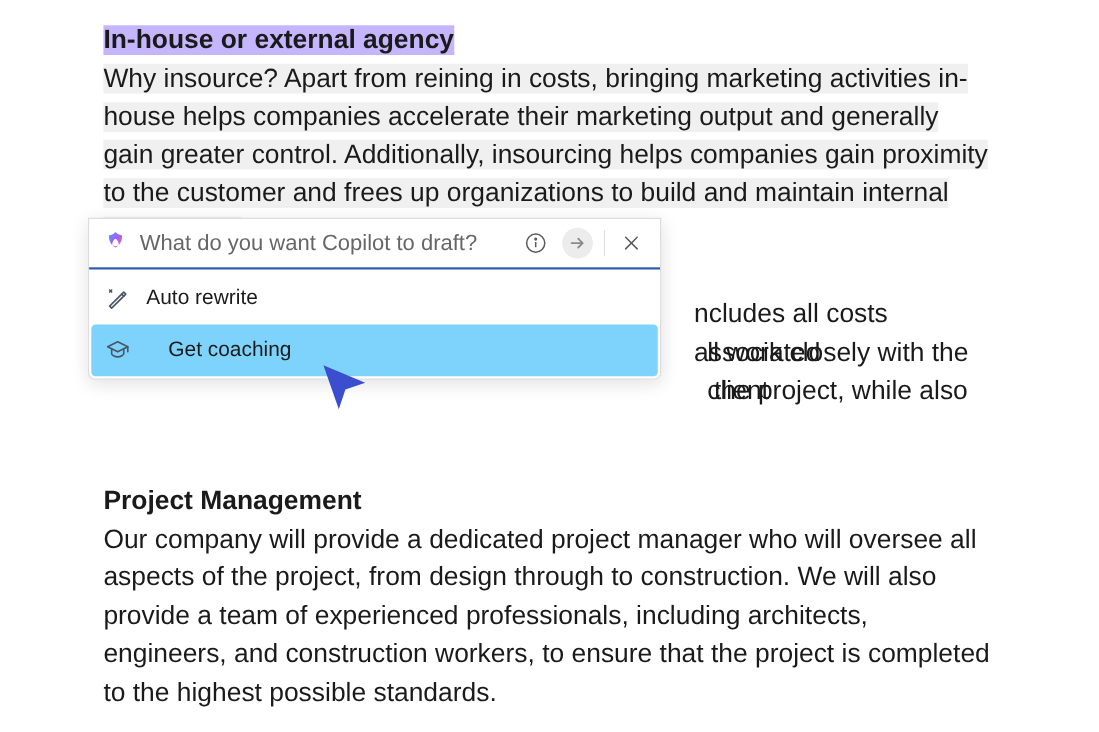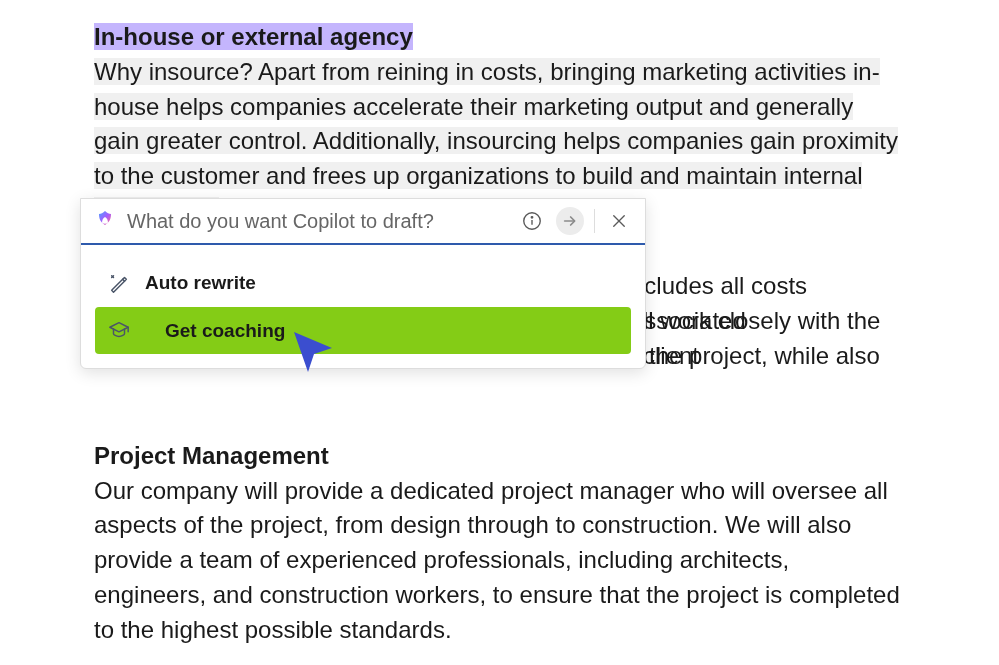--- a/index.html
+++ b/index.html
@@ -24,21 +24,21 @@
       background: #f0f0f0;
     }
     .heading-row {
       background: #c4b5fd;
       line-height: 1.45;
     }
     .copilot-popup {
       position: absolute;
       left: 80px;
       top: 198px;
-      width: 566px;
+      width: 521px;
       background: #fff;
       border: 1px solid #ddd;
       border-bottom-left-radius: 6px;
       border-bottom-right-radius: 6px;
       box-shadow: 0 4px 16px rgba(0,0,0,0.12);
       z-index: 10;
     }
     .copilot-header {
       display: flex;
       align-items: center;
@@ -76,35 +76,34 @@
     .icon-btn-circle {
       background: #ececec;
       border-radius: 50%;
     }
     .divider-v {
       width: 1px;
       height: 24px;
       background: #ddd;
     }
     .menu {
-      padding: 14px;
-      font-weight: bold;
+      padding: 2px;
     }
     .menu-item {
       display: flex;
       align-items: center;
       gap: 14px;
       padding: 10px 12px;
       border-radius: 4px;
       font-size: 19px;
       cursor: pointer;
       color: #1a1a1a;
     }
     .menu-item.hover {
-      background: #84cc16;
+      background: #7dd3fc;
       gap: 34px;
     }
     .menu-icon {
       width: 24px;
       height: 24px;
       display: flex;
       align-items: center;
       justify-content: center;
       color: #4a5568;
     }

